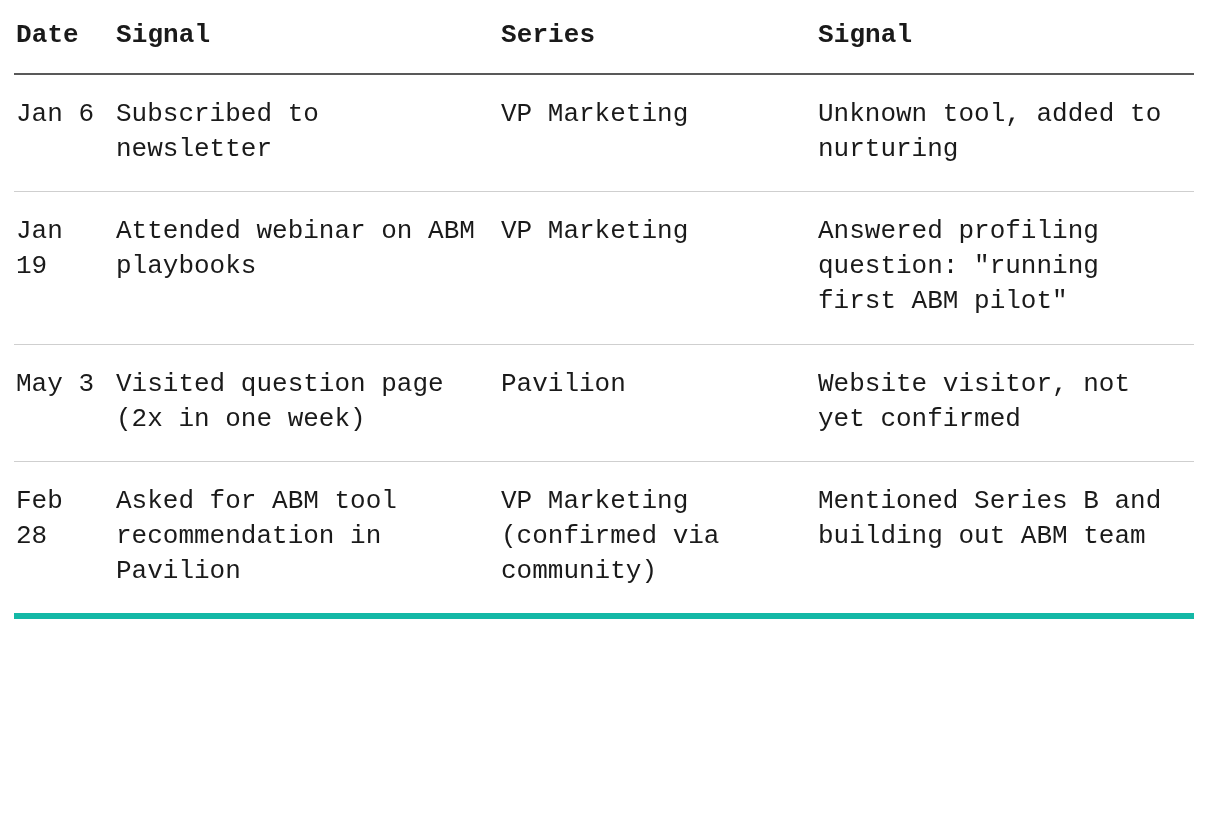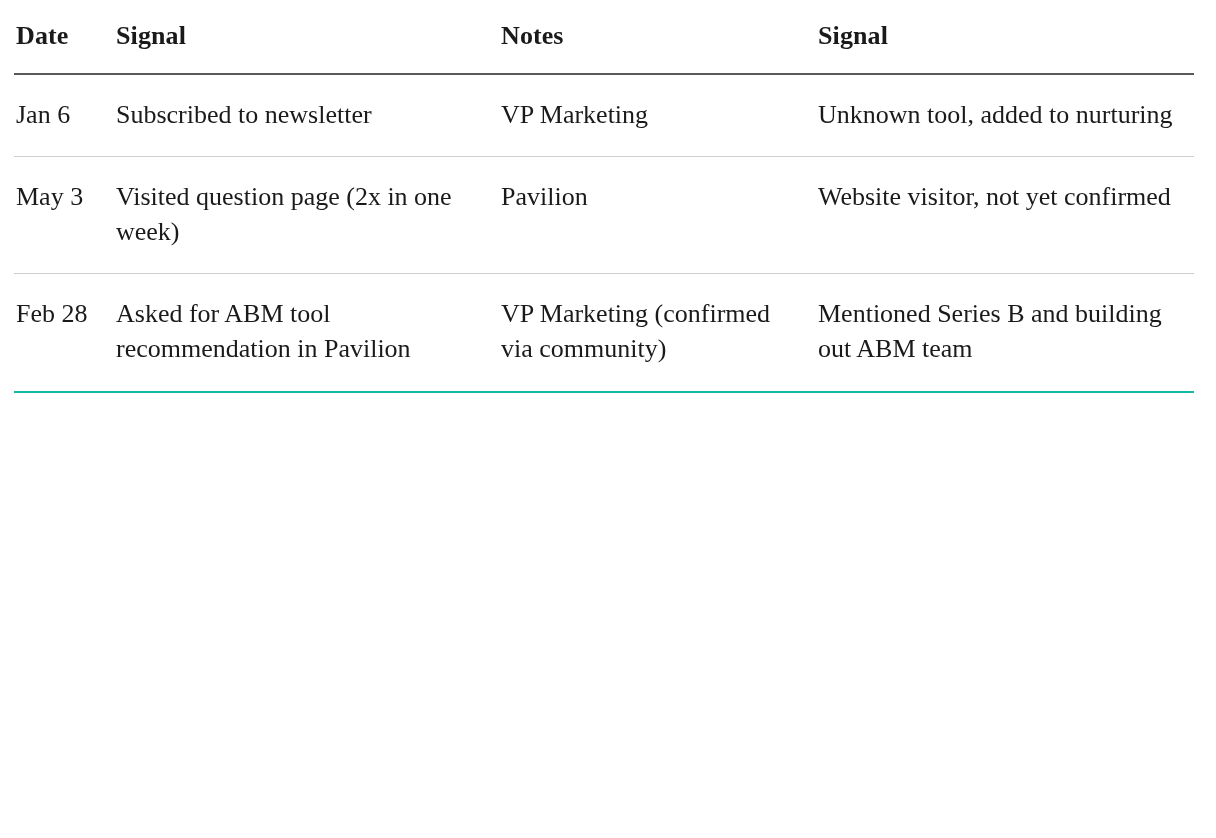--- a/index.html
+++ b/index.html
@@ -22,20 +22,21 @@
   }
   table.signals {
     position: absolute;
     left: 14px;
     top: 18px;
     width: 1180px;
     border-collapse: collapse;
     table-layout: fixed;
     font-size: 26px;
     line-height: 1.35;
+    font-family: Liberation Mono, monospace;
   }
   table.signals col.c-date   { width: 102px; }
   table.signals col.c-signal { width: 385px; }
   table.signals col.c-buyer  { width: 317px; }
   table.signals col.c-notes  { width: 376px; }
 
   table.signals thead th {
     text-align: left;
     font-weight: bold;
     font-size: 26px;
@@ -48,21 +49,21 @@
 
   table.signals tbody td {
     text-align: left;
     vertical-align: top;
     font-weight: normal;
     padding: 22px 14px 24px 0;
     border-bottom: 1px solid #cfcfcf;
     margin-top: 20px;
   }
   table.signals tbody td:first-child { padding-left: 2px; }
-  table.signals tbody tr:last-child td { border-bottom: 2px solid #14b8a6; }
+  table.signals tbody tr:last-child td { border-bottom: 6px solid #14b8a6; }
 
   .cell-text { display: block; }
 </style>
 </head>
 <body>
 
 <div class="sheet">
   <table class="signals">
     <colgroup>
       <col class="c-date">
@@ -72,40 +73,54 @@
     </colgroup>
     <thead>
       <tr>
         <th>
           <span class="cell-text">Date</span>
         </th>
         <th>
           <span class="cell-text">Signal</span>
         </th>
         <th>
-          <span class="cell-text">Notes</span>
+          <span class="cell-text">Series</span>
         </th>
         <th>
           <span class="cell-text">Signal</span>
         </th>
       </tr>
     </thead>
     <tbody>
       <tr>
         <td>
             <span class="cell-text">Jan 6</span>
           </td>
         <td>
             <span class="cell-text">Subscribed to newsletter</span>
           </td>
         <td>
             <span class="cell-text">VP Marketing</span>
           </td>
         <td>
             <span class="cell-text">Unknown tool, added to nurturing</span>
+          </td>
+      </tr>
+      <tr>
+        <td>
+            <span class="cell-text">Jan 19</span>
+          </td>
+        <td>
+            <span class="cell-text">Attended webinar on ABM playbooks</span>
+          </td>
+        <td>
+            <span class="cell-text">VP Marketing</span>
+          </td>
+        <td>
+            <span class="cell-text">Answered profiling question: "running first ABM pilot"</span>
           </td>
       </tr>
       <tr>
         <td>
             <span class="cell-text">May 3</span>
           </td>
         <td>
             <span class="cell-text">Visited question page (2x in one week)</span>
           </td>
         <td>

